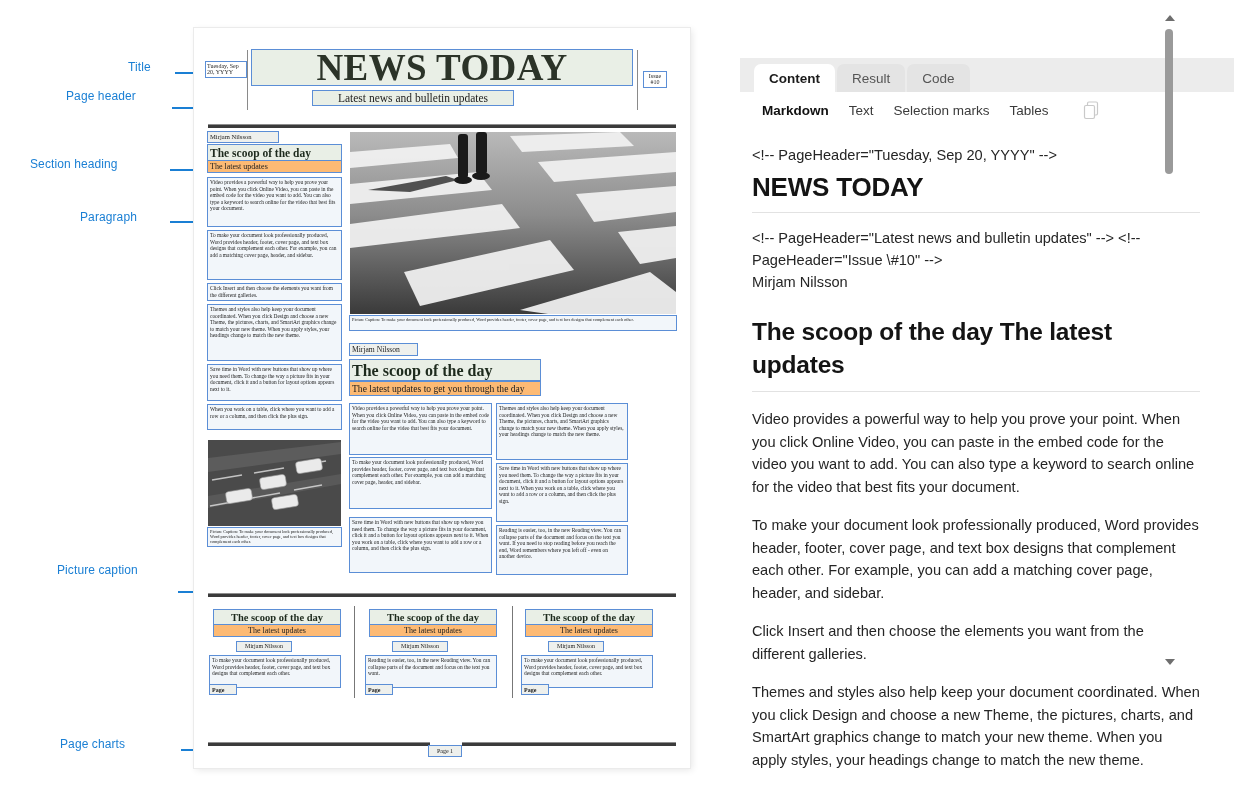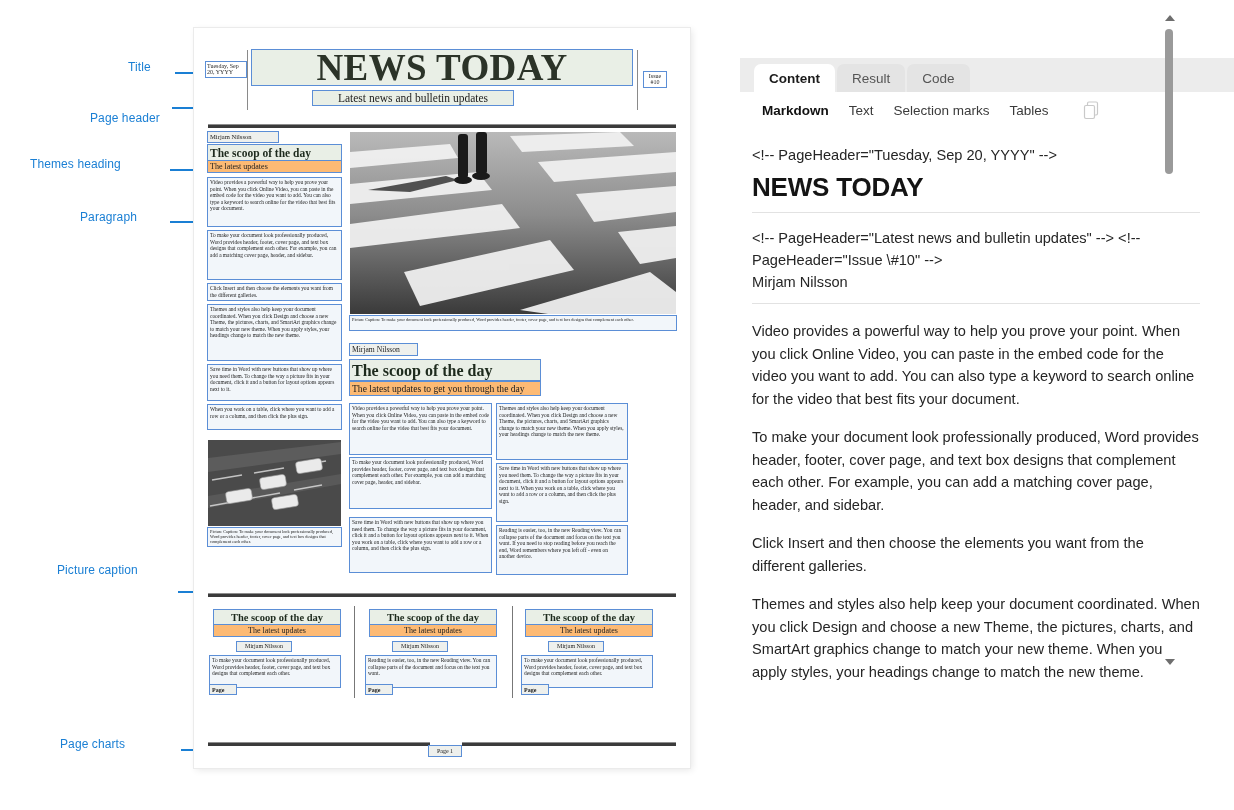--- a/index.html
+++ b/index.html
@@ -162,26 +162,26 @@
 <body>
 
 <div id="left-pane">
 
   <div>
     <div class="anno-label" style="left:128px;top:60px;">Title</div>
     <div class="anno-line" style="left:175px;top:72px;width:110px;"></div>
     <div class="anno-head" style="left:285px;top:67px;"></div>
   </div>
   <div>
-    <div class="anno-label" style="left:66px;top:111px;margin-left:24px;">Page header</div>
+    <div class="anno-label" style="left:66px;top:89px;">Page header</div>
     <div class="anno-line" style="left:172px;top:107px;width:195px;"></div>
     <div class="anno-head" style="left:367px;top:102px;"></div>
   </div>
   <div>
-    <div class="anno-label" style="left:30px;top:157px;">Themes heading</div>
+    <div class="anno-label" style="left:30px;top:157px;">Section heading</div>
     <div class="anno-line" style="left:170px;top:169px;width:56px;"></div>
     <div class="anno-head" style="left:226px;top:164px;"></div>
   </div>
   <div>
     <div class="anno-label" style="left:80px;top:210px;">Paragraph</div>
     <div class="anno-line" style="left:170px;top:221px;width:56px;"></div>
     <div class="anno-head" style="left:226px;top:216px;"></div>
   </div>
   <div>
     <div class="anno-label" style="left:57px;top:563px;">Picture caption</div>
@@ -334,20 +334,21 @@
     <div class="tab">Result</div>
     <div class="tab">Code</div>
   </div>
 
   <div id="md-body">
     <div class="md-comment">&lt;!-- PageHeader="Tuesday, Sep 20, YYYY" --&gt;</div>
     <div class="md-h1">NEWS TODAY</div>
     <div class="md-rule"></div>
     <div class="md-comment">&lt;!-- PageHeader="Latest news and bulletin updates" --&gt; &lt;!-- PageHeader="Issue \#10" --&gt;</div>
     <div class="md-name">Mirjam Nilsson</div>
+    <div class="md-h2">The scoop of the day The latest updates</div>
     <div class="md-rule"></div>
     <div class="md-p">Video provides a powerful way to help you prove your point. When you click Online Video, you can paste in the embed code for the video you want to add. You can also type a keyword to search online for the video that best fits your document.</div>
     <div class="md-p">To make your document look professionally produced, Word provides header, footer, cover page, and text box designs that complement each other. For example, you can add a matching cover page, header, and sidebar.</div>
     <div class="md-p">Click Insert and then choose the elements you want from the different galleries.</div>
     <div class="md-p">Themes and styles also help keep your document coordinated. When you click Design and choose a new Theme, the pictures, charts, and SmartArt graphics change to match your new theme. When you apply styles, your headings change to match the new theme.</div>
   </div>
 
   <div id="md-scrollbar" style="left:457px;top:15px;">
     <div id="sb-up"></div>
     <div id="sb-thumb"></div>

